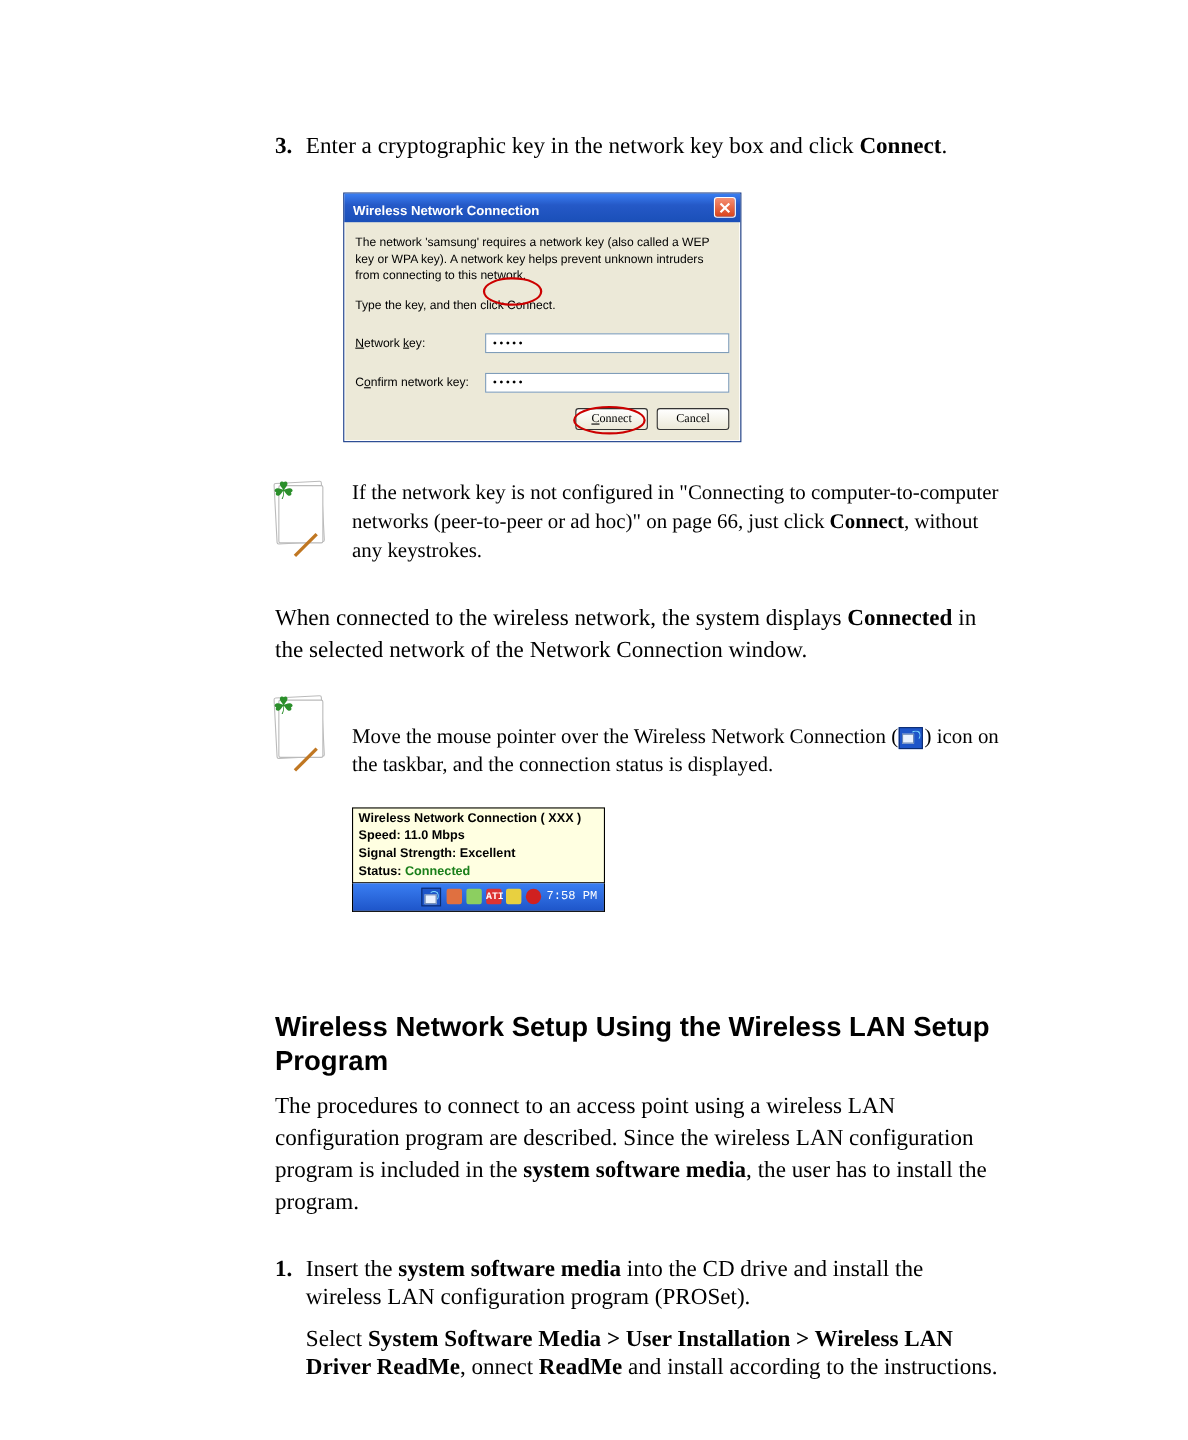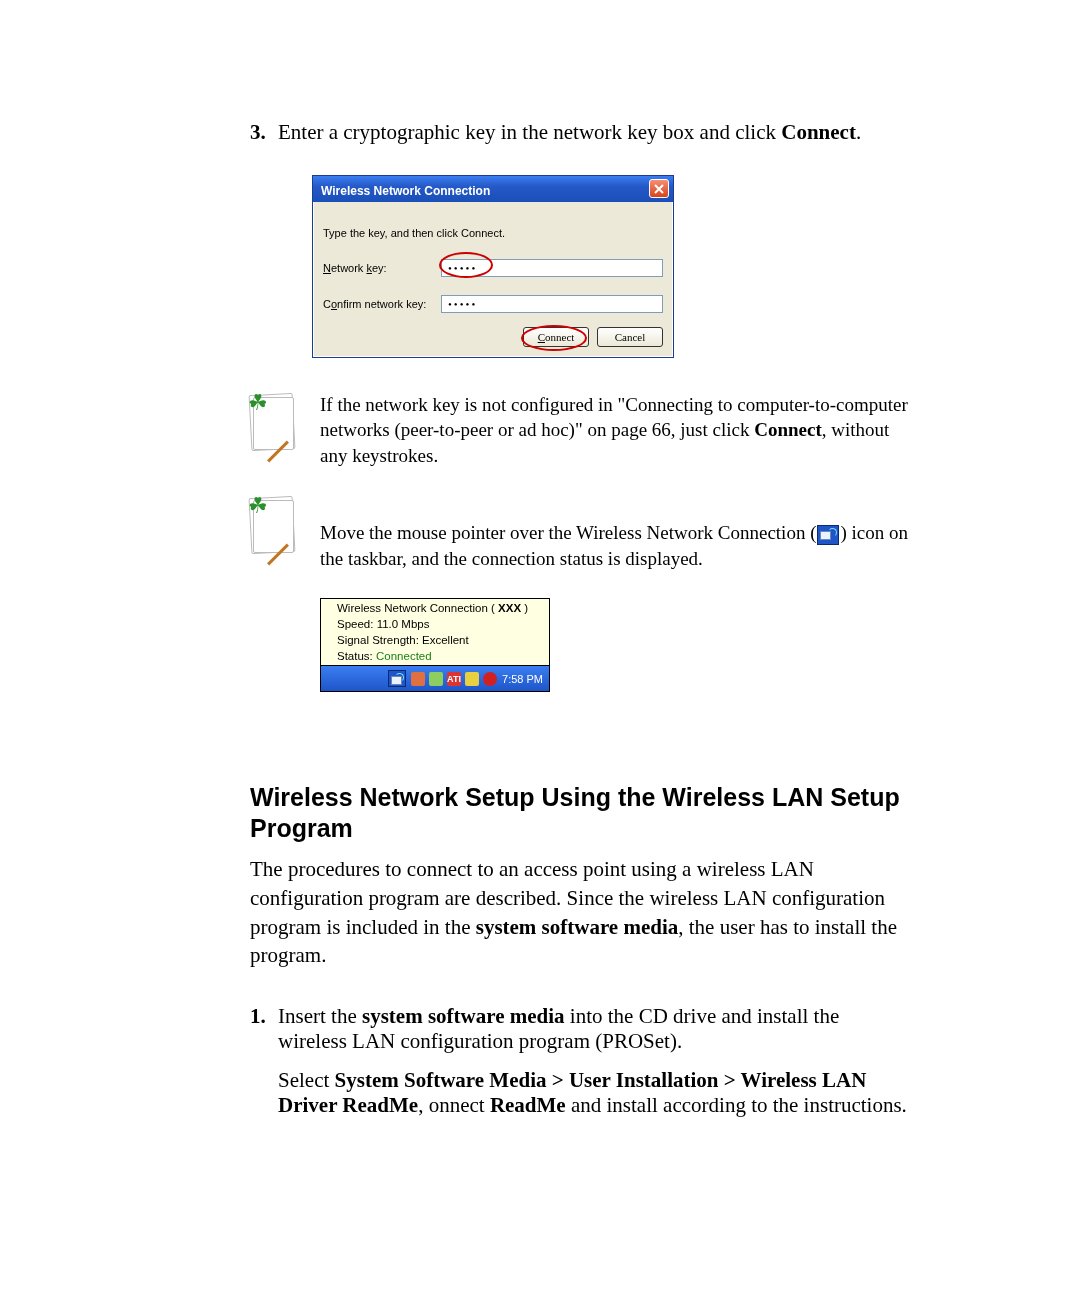--- a/index.html
+++ b/index.html
@@ -81,27 +81,28 @@
   }
   .tray-icon::after{
     content:"";position:absolute;right:1px;top:2px;width:7px;height:7px;border-radius:50%;
     border:1.5px solid #7fe0ff;border-left-color:transparent;border-bottom-color:transparent;
   }
 
   
   .tooltip-fig{margin:26px 0 0 70px;width:230px;font-family:Tahoma,Arial,sans-serif}
   .tip{
     border:1px solid #000;background:#ffffe1;font-size:11.5px;line-height:1.4;
-    padding:1px 16px;
+    padding:1px 5px;
+    font-weight:bold;
   }
   .tip .conn{color:#1a7f1a}
   .taskbar{
     height:25px;background:linear-gradient(#3a7ef2,#1e55c9);
     display:flex;align-items:center;justify-content:flex-end;padding:0 6px;gap:5px;
-    font-size:11px;color:#fff;border:1px solid #000;border-top:none;
+    font-size:11px;color:#fff;border:1px solid #000;border-top:none;font-family:Liberation Mono, monospace;
   }
   .tray{display:flex;align-items:center;gap:4px}
   .micro{display:inline-block;width:14px;height:14px;background:#cfe0ff;border-radius:2px}
 
   .h2{font-family:Arial,Helvetica,sans-serif;font-size:25px;font-weight:bold;
       margin-top:90px;line-height:1.25}
 </style>
 </head>
 <body>
 
@@ -116,20 +117,21 @@
       <div class="dlg" style="position:relative">
         <div class="dlg-title">
           <span>Wireless Network Connection</span>
           <span class="close-btn">
             <svg width="10" height="10" viewBox="0 0 10 10">
                 <path d="M1 1 L9 9 M9 1 L1 9" stroke="#fff" stroke-width="2"></path>
               </svg>
           </span>
         </div>
         <div class="dlg-body">
+          <p class="dlg-text">The network 'samsung' requires a network key (also called a WEP key or WPA key). A network key helps prevent unknown intruders from connecting to this network.</p>
           <p class="dlg-text" style="margin-top:12px">Type the key, and then click Connect.</p>
           <div class="dlg-row">
             <span class="dlg-label"><span style="text-decoration:underline">N</span>etwork <u>k</u>ey:</span>
             <input class="xp-input" value="•••••" style="">
           </div>
           <div class="dlg-row">
             <span class="dlg-label">C<u>o</u>nfirm network key:</span>
             <input class="xp-input" value="•••••" style="">
           </div>
           <div class="dlg-buttons">
@@ -150,20 +152,23 @@
           <div class="sheet sheet2"></div>
         <span class="clover">☘</span>
         <span class="pencil"></span>
       </div>
     </div>
     <div class="note-text">
       <span>If the network key is not configured in "Connecting to computer-to-computer networks (peer-to-peer or ad hoc)" on page 66, just click </span><b>Connect</b><span>, without any keystrokes.</span>
     </div>
   </div>
 
+  <div class="para">
+    <span>When connected to the wireless network, the system displays </span><b>Connected</b><span> in the selected network of the Network Connection window.</span>
+  </div>
 
   <div class="note" style="margin-top:26px">
     <div class="note-icon">
       <div class="notepad">
         <div class="sheet"></div>
           <div class="sheet sheet2"></div>
         <span class="clover">☘</span>
         <span class="pencil"></span>
       </div>
     </div>

